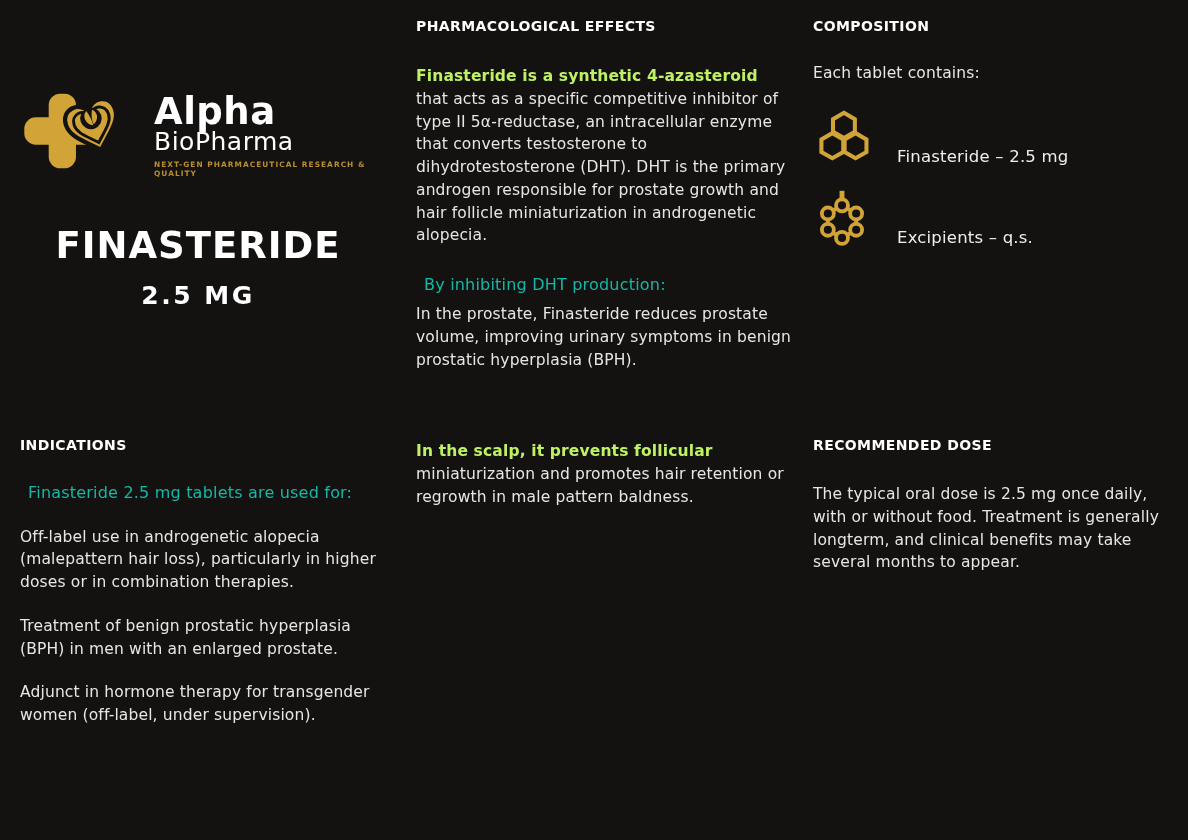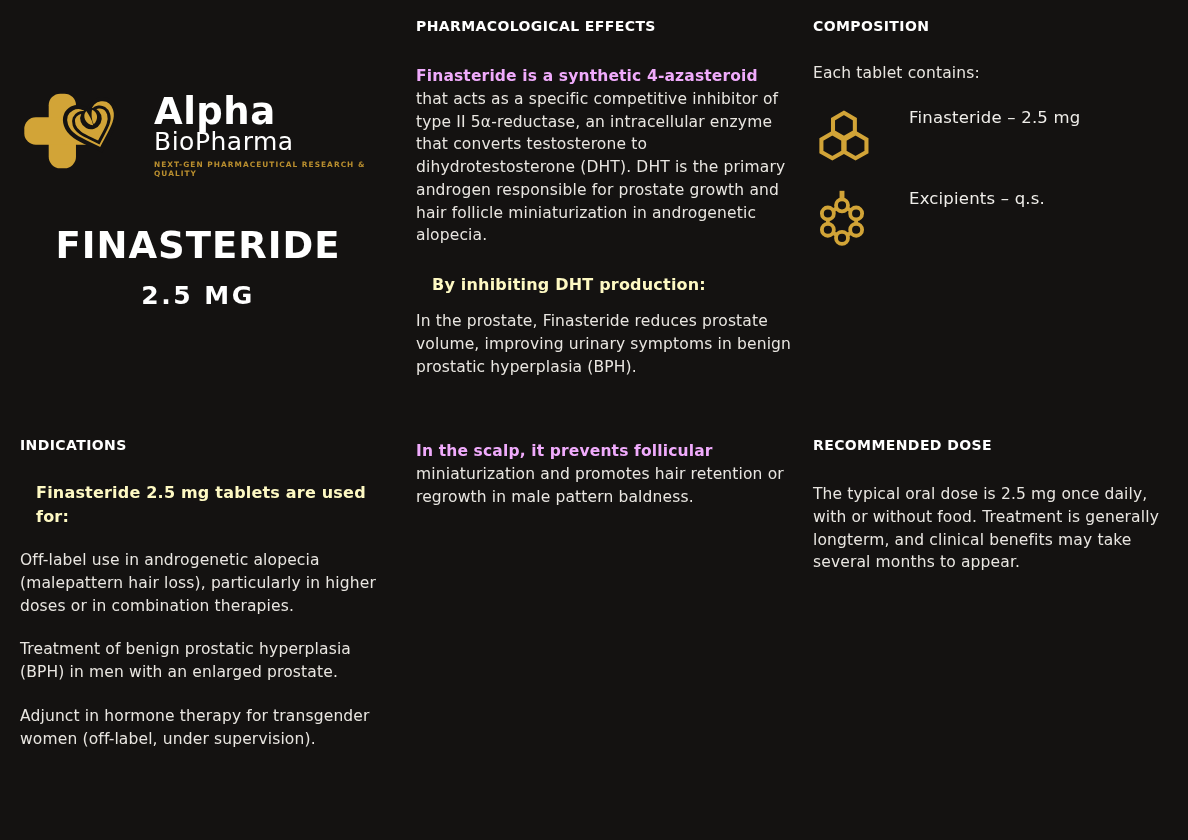--- a/index.html
+++ b/index.html
@@ -19,26 +19,26 @@
     color: #FFFFFF;
     letter-spacing: 0.4px;
   }
   .body-text {
     margin: 0;
     font-size: 15.5px;
     line-height: 1.47;
     letter-spacing: 0.15px;
     color: #E9E6E1;
   }
-  .lead { font-weight: bold; color: #f0abfc; margin-top: 40px; }
+  .lead { font-weight: bold; color: #bef264; margin-top: 40px; }
   .subhead {
-    margin: 16px;
+    margin: 8px;
     font-size: 16px;
-    font-weight: bold;
-    color: #fef9c3;
+    font-weight: normal;
+    color: #14b8a6;
     letter-spacing: 0.2px;
   }
 
   
   .brand-col { left: 20px; top: 84px; width: 356px; text-align: center; }
   .logo-row { display: inline-flex; align-items: flex-end; gap: 12px; }
   .logo-mark { width: 122px; height: 94px; flex: 0 0 auto; }
   .logo-text { text-align: left; }
   .logo-name1 { font-size: 37px; font-weight: bold; color: #FFFFFF; line-height: 0.95; letter-spacing: 0.5px; }
   .logo-name2 { font-size: 25px; font-weight: normal; color: #FFFFFF; line-height: 1.05; letter-spacing: 0.5px; }
@@ -48,21 +48,21 @@
 
   
   .pharm-col { left: 416px; top: 18px; width: 378px; }
   .pharm-col .p1 { margin-top: 31px; }
   .pharm-col .subhead { margin-top: 28px; }
   .pharm-col .p2 { margin-top: 9px; }
 
   
   .comp-col { left: 813px; top: 18px; width: 352px; }
   .comp-intro { margin-top: 28px; }
-  .comp-item { display: flex; align-items: flex-start; gap: 38px; margin-top: 23px; }
+  .comp-item { display: flex; align-items: flex-end; gap: 26px; margin-top: 23px; }
   .comp-icon { width: 58px; height: 58px; flex: 0 0 auto; }
   .comp-label { font-size: 16.5px; color: #F0EEEA; letter-spacing: 0.2px; }
 
   
   .ind-col { left: 20px; top: 437px; width: 374px; }
   .ind-intro { margin-top: 28px; font-size: 16px; }
   .ind-item { margin-top: 21px; }
   .scalp-col { left: 416px; top: 440px; width: 378px; }
   .dose-col { left: 813px; top: 437px; width: 352px; }
   .dose-body { margin-top: 30px; }

